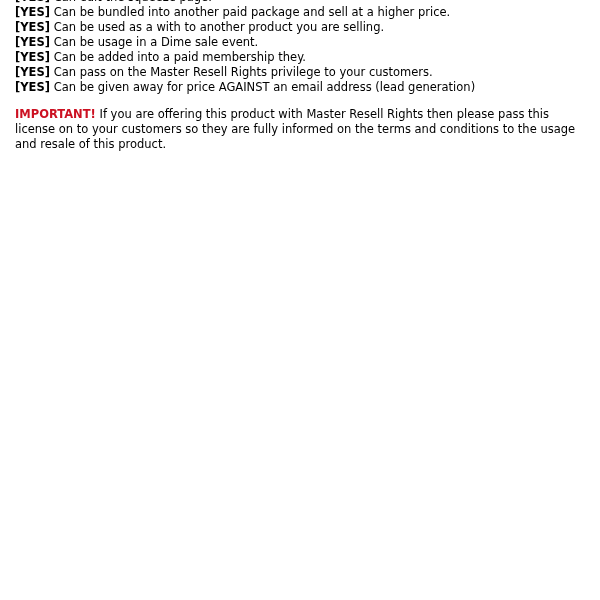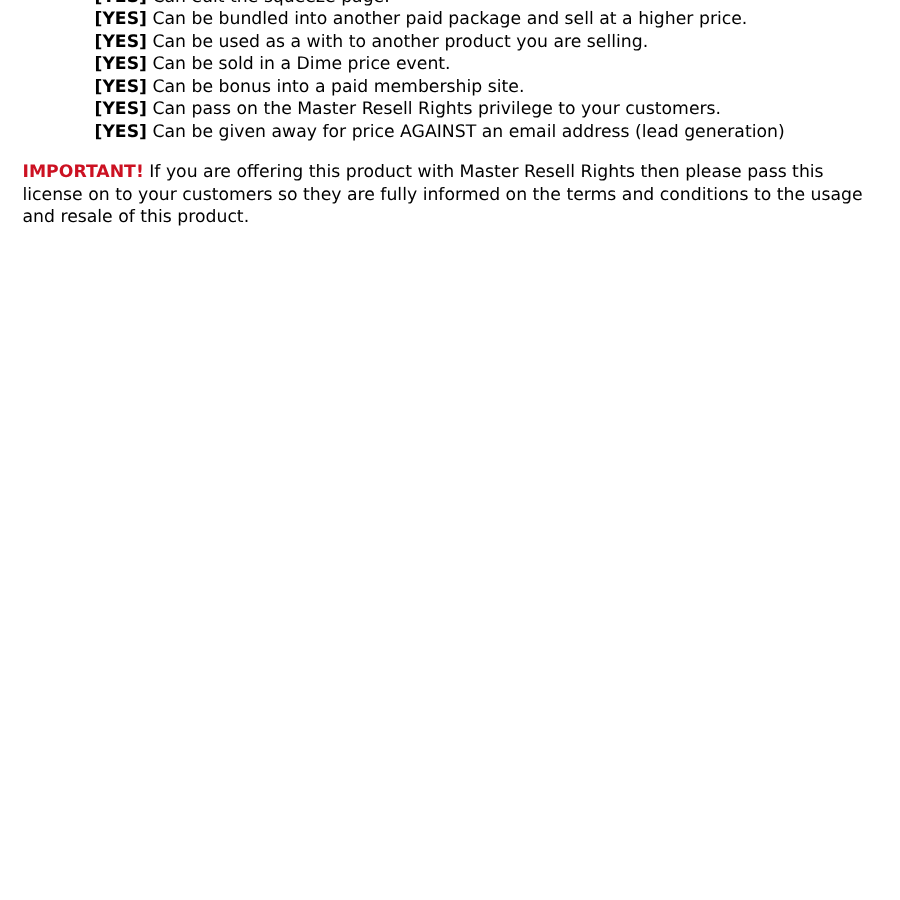--- a/index.html
+++ b/index.html
@@ -15,21 +15,21 @@
       top: -10px;
       left: 15px;
       width: 575px;
       font-family: "DejaVu Sans", "Liberation Sans", sans-serif;
       font-size: 11.5px;
       line-height: 15px;
       color: #000000;
     }
     .block { margin: 0 0 12px 0; }
     .no-block { margin-bottom: 9px; }
-    .line { white-space: nowrap; margin-left: 48px; }
+    .line { white-space: nowrap; }
     .tag { font-weight: bold; color: #000000; }
     .important-label { font-weight: bold; color: #cc1122; }
     .important-text { white-space: pre-line; }
   </style>
 </head>
 <body>
 
 <div class="doc">
 
   <div class="block">
@@ -40,25 +40,25 @@
     <div class="line">
       <span class="tag">[YES]</span>
       <span>Can be bundled into another paid package and sell at a higher price.</span>
     </div>
     <div class="line">
       <span class="tag">[YES]</span>
       <span>Can be used as a with to another product you are selling.</span>
     </div>
     <div class="line">
       <span class="tag">[YES]</span>
-      <span>Can be sold in a Dime price event.</span>
+      <span>Can be usage in a Dime sale event.</span>
     </div>
     <div class="line">
       <span class="tag">[YES]</span>
-      <span>Can be bonus into a paid membership site.</span>
+      <span>Can be added into a paid membership they.</span>
     </div>
     <div class="line">
       <span class="tag">[YES]</span>
       <span>Can pass on the Master Resell Rights privilege to your customers.</span>
     </div>
     <div class="line">
       <span class="tag">[YES]</span>
       <span>Can be given away for price AGAINST an email address (lead generation)</span>
     </div>
   </div>

